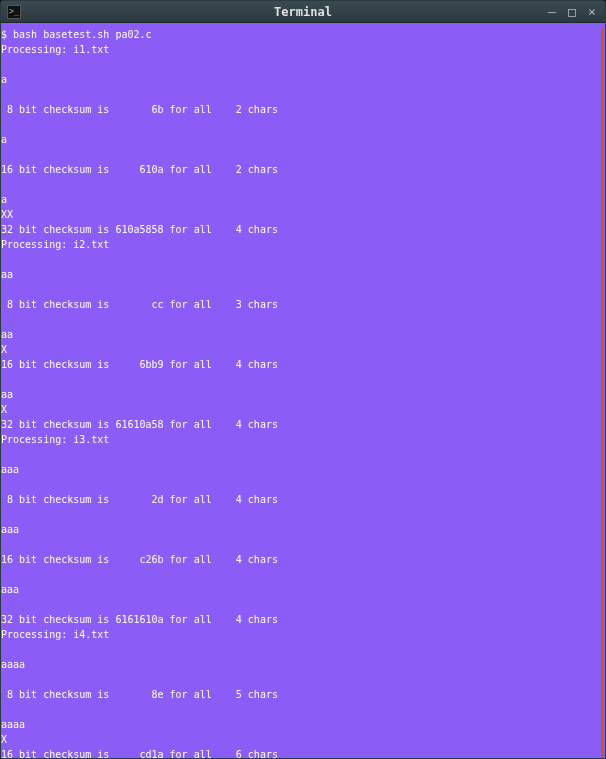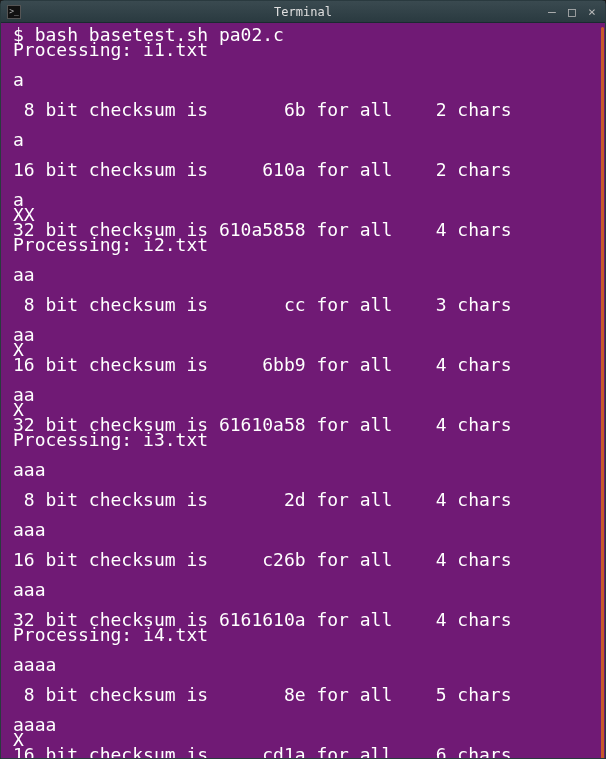--- a/index.html
+++ b/index.html
@@ -43,44 +43,44 @@
       align-items: center;
       justify-content: center;
       font-size: 8px;
       color: #aaa;
     }
     .titlebar-title {
       position: absolute;
       left: 50%;
       transform: translateX(-50%);
       color: #e0e0e0;
-      font-weight: normal;
+      font-weight: bold;
       font-size: 12px;
     }
     .titlebar-buttons {
       margin-left: auto;
       display: flex;
       gap: 6px;
       align-items: center;
     }
     .titlebar-btn {
       color: #bbb;
       font-size: 13px;
       cursor: pointer;
       width: 14px;
       text-align: center;
       line-height: 1;
     }
     .terminal-body {
       flex: 1;
-      background: #701a75;
+      background: #8b5cf6;
       color: #fff;
-      padding: 4px 12px;
+      padding: 4px 0;
       font-family: "DejaVu Sans Mono", "Liberation Mono", monospace;
-      font-size: 18px;
+      font-size: 10px;
       line-height: 15px;
       white-space: pre;
       overflow-y: auto;
       position: relative;
     }
     .scrollbar-indicator {
       position: absolute;
       right: 1px;
       top: 4px;
       width: 3px;

